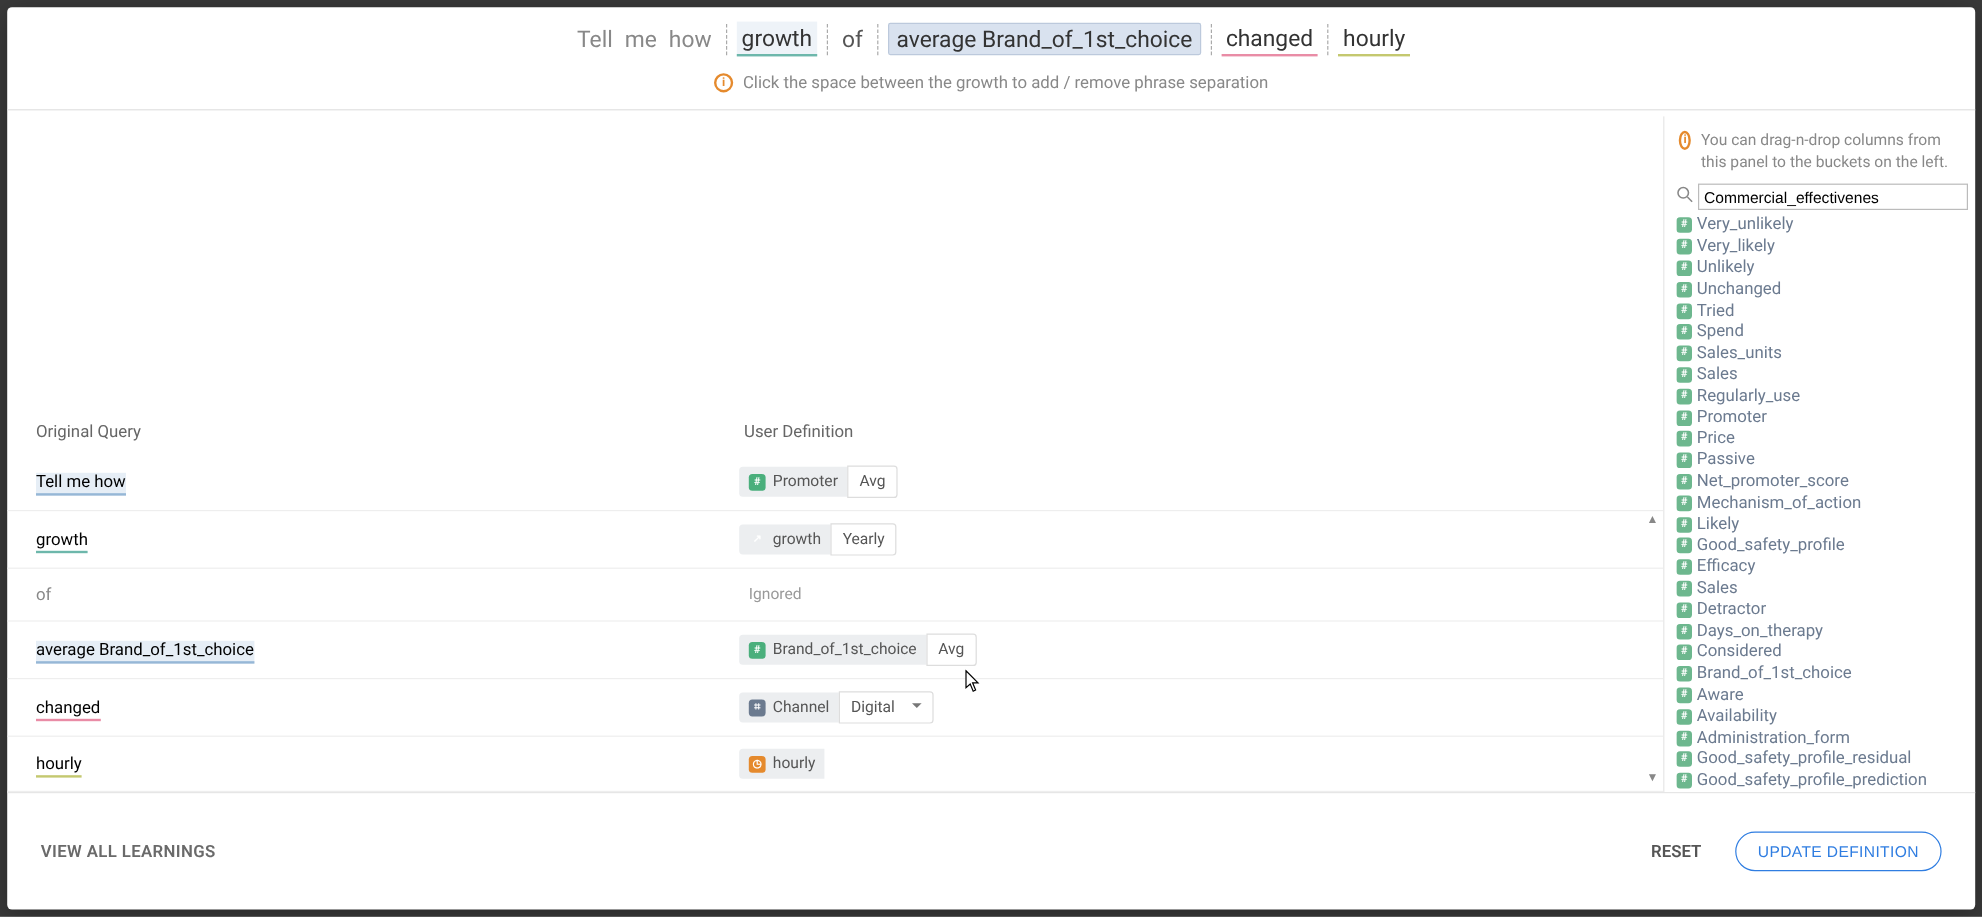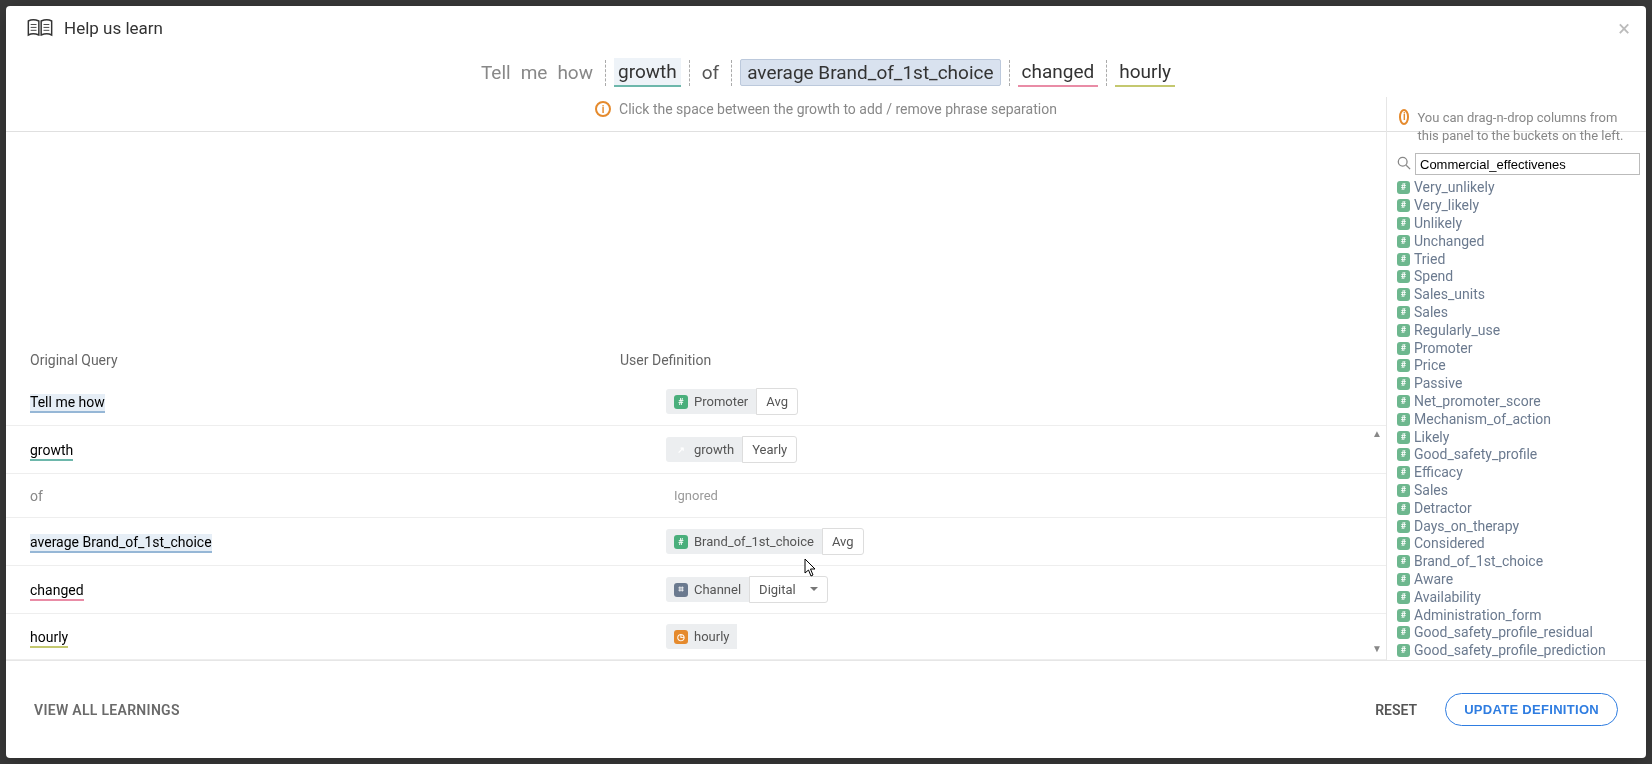--- a/index.html
+++ b/index.html
@@ -118,21 +118,21 @@
   position: relative;
 }
 .def-row {
   display: flex;
   align-items: center;
   padding: 10px 24px;
   border-bottom: 1px solid #eee;
   min-height: 44px;
 }
 .orig-cell {
-  width: 636px;
+  width: 586px;
   font-size: 14px;
 }
 .orig-cell .phrase {
   border-bottom: 2px solid;
   padding-bottom: 1px;
 }
 .orig-cell .p-tellme { border-color:#96b7d6; background:#e6eef6; }
 .orig-cell .p-growth { border-color:#6db7ab; }
 .orig-cell .p-of { color:#888; border:none; }
 .orig-cell .p-avg { border-color:#96b7d6; background:#e6eef6; }
@@ -274,52 +274,39 @@
   font-size:14px;
   margin-right: 28px;
   cursor:pointer;
 }
 .update-btn {
   border:1px solid #2f7de1;
   color:#2f7de1;
   background:#fff;
   border-radius: 18px;
   padding: 8px 18px;
-  font-weight:700;
+  font-weight:400;
   font-size:13px;
   letter-spacing:0.3px;
   cursor:pointer;
 }
 .cursor-arrow {
   position:absolute;
   left: 798px;
   top: 552px;
   font-size: 16px;
   color:#000;
   pointer-events:none;
 }
 </style>
 </head>
 <body>
 
 <div class="modal">
 
-  <div class="modal-header">
-    <svg class="book-icon" viewBox="0 0 48 32">
-      <path d="M4 4 C4 4 12 0 22 4 L22 28 C12 24 4 28 4 28 Z M26 4 C36 0 44 4 44 4 L44 28 C44 28 36 24 26 28 Z" fill="none" stroke="#333" stroke-width="2.5"></path>
-      <line x1="8" y1="10" x2="18" y2="10" stroke="#333" stroke-width="1.5"></line>
-      <line x1="8" y1="15" x2="18" y2="15" stroke="#333" stroke-width="1.5"></line>
-      <line x1="8" y1="20" x2="18" y2="20" stroke="#333" stroke-width="1.5"></line>
-      <line x1="30" y1="10" x2="40" y2="10" stroke="#333" stroke-width="1.5"></line>
-      <line x1="30" y1="15" x2="40" y2="15" stroke="#333" stroke-width="1.5"></line>
-      <line x1="30" y1="20" x2="40" y2="20" stroke="#333" stroke-width="1.5"></line>
-    </svg>
-    <span class="title">Help us learn</span>
-    <span class="close-x">×</span>
-  </div>
 
   <div class="query-row">
     <span class="token faded">Tell</span>
     <span class="token faded">me</span>
     <span class="token faded">how</span>
     <span class="sep"></span>
     <span class="token growth">growth</span>
     <span class="sep"></span>
     <span class="token of">of</span>
     <span class="sep"></span>

